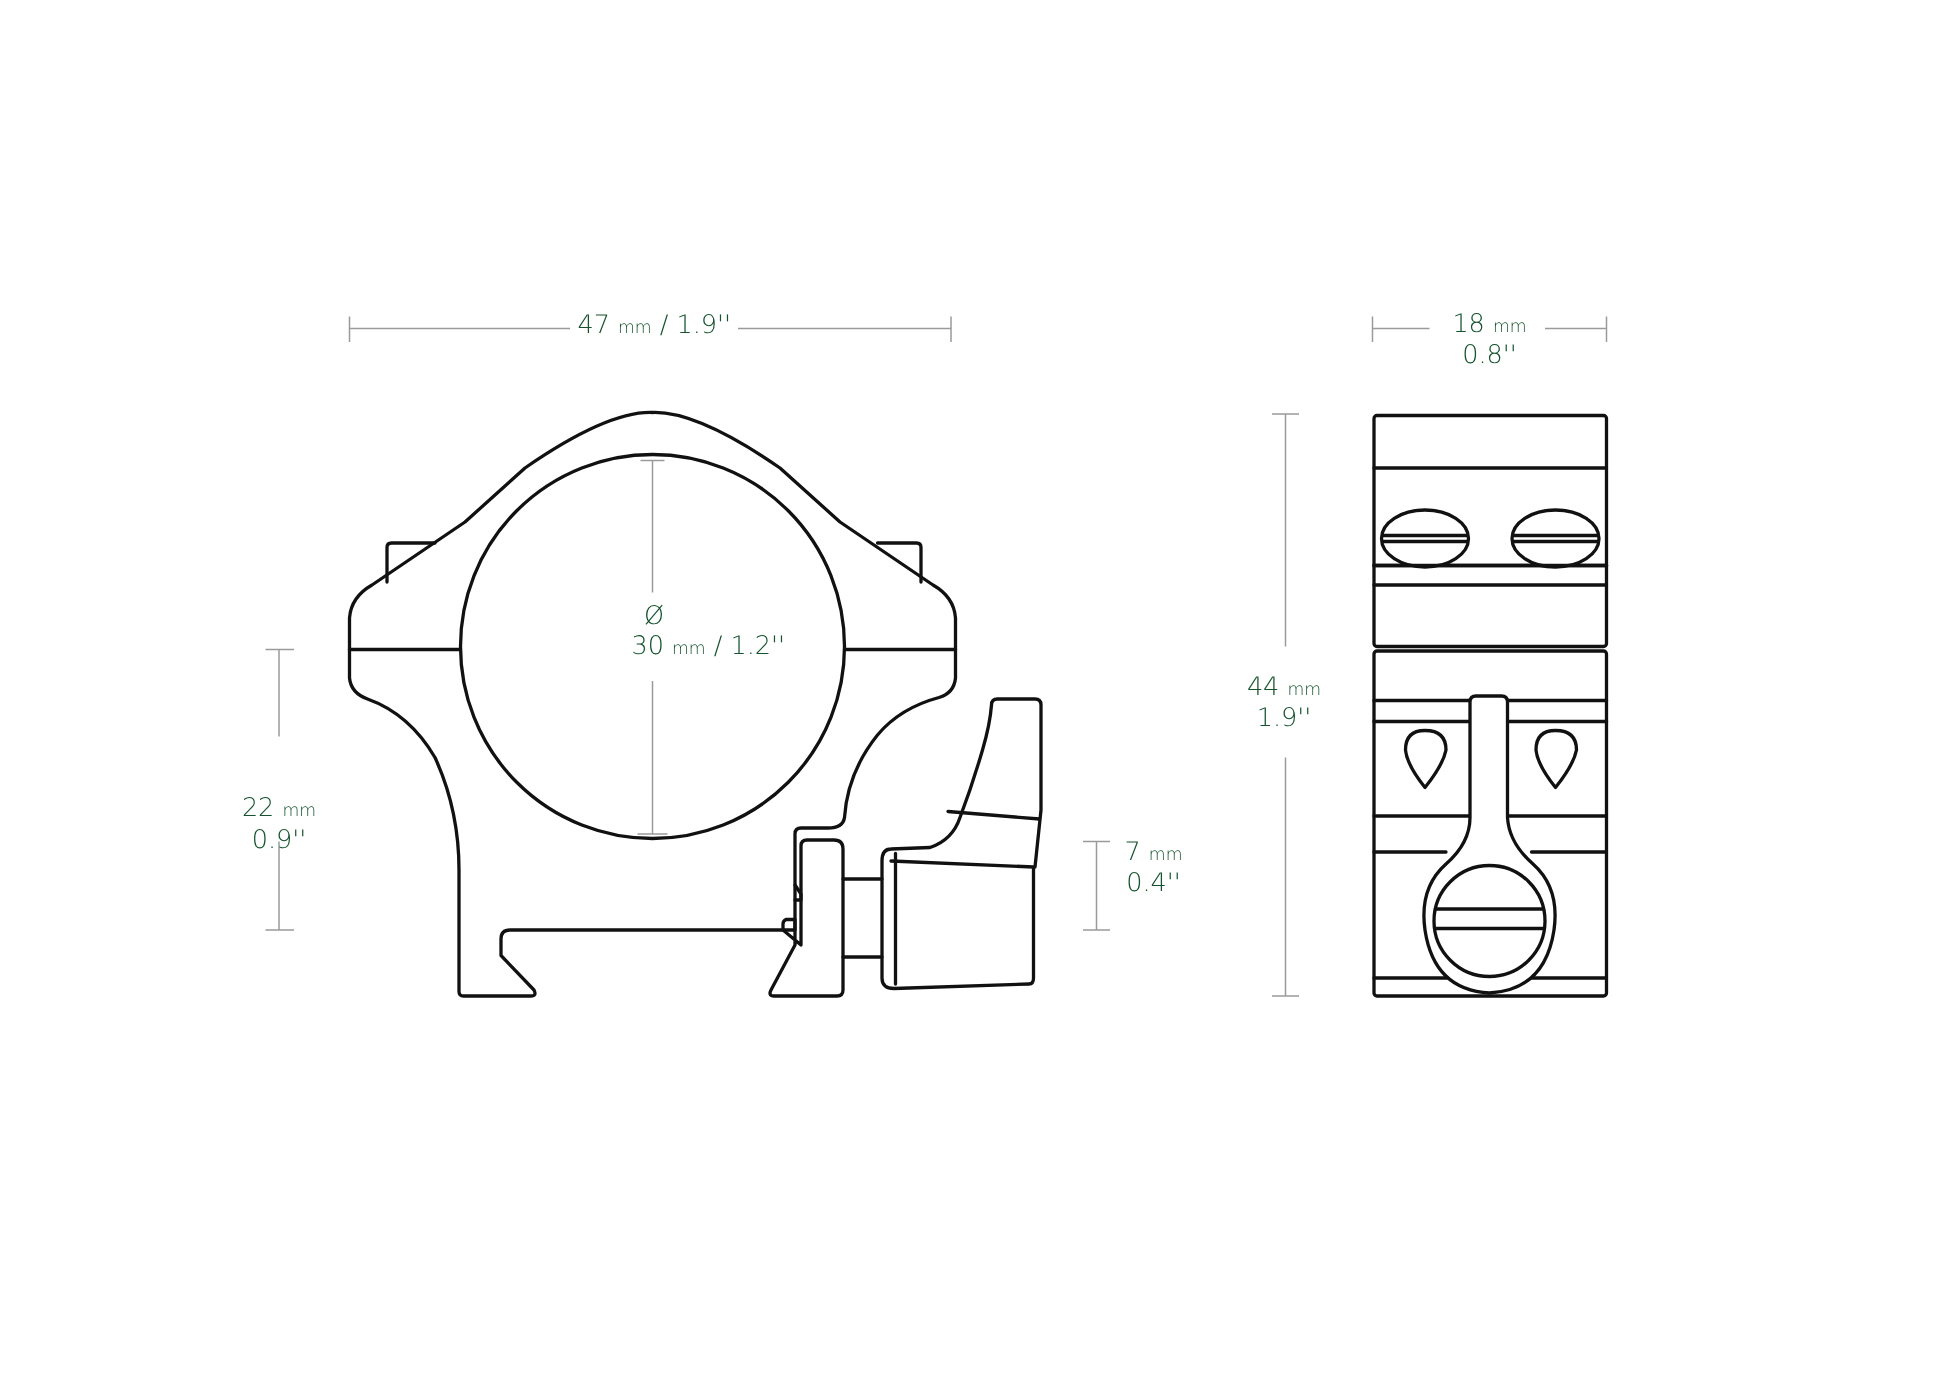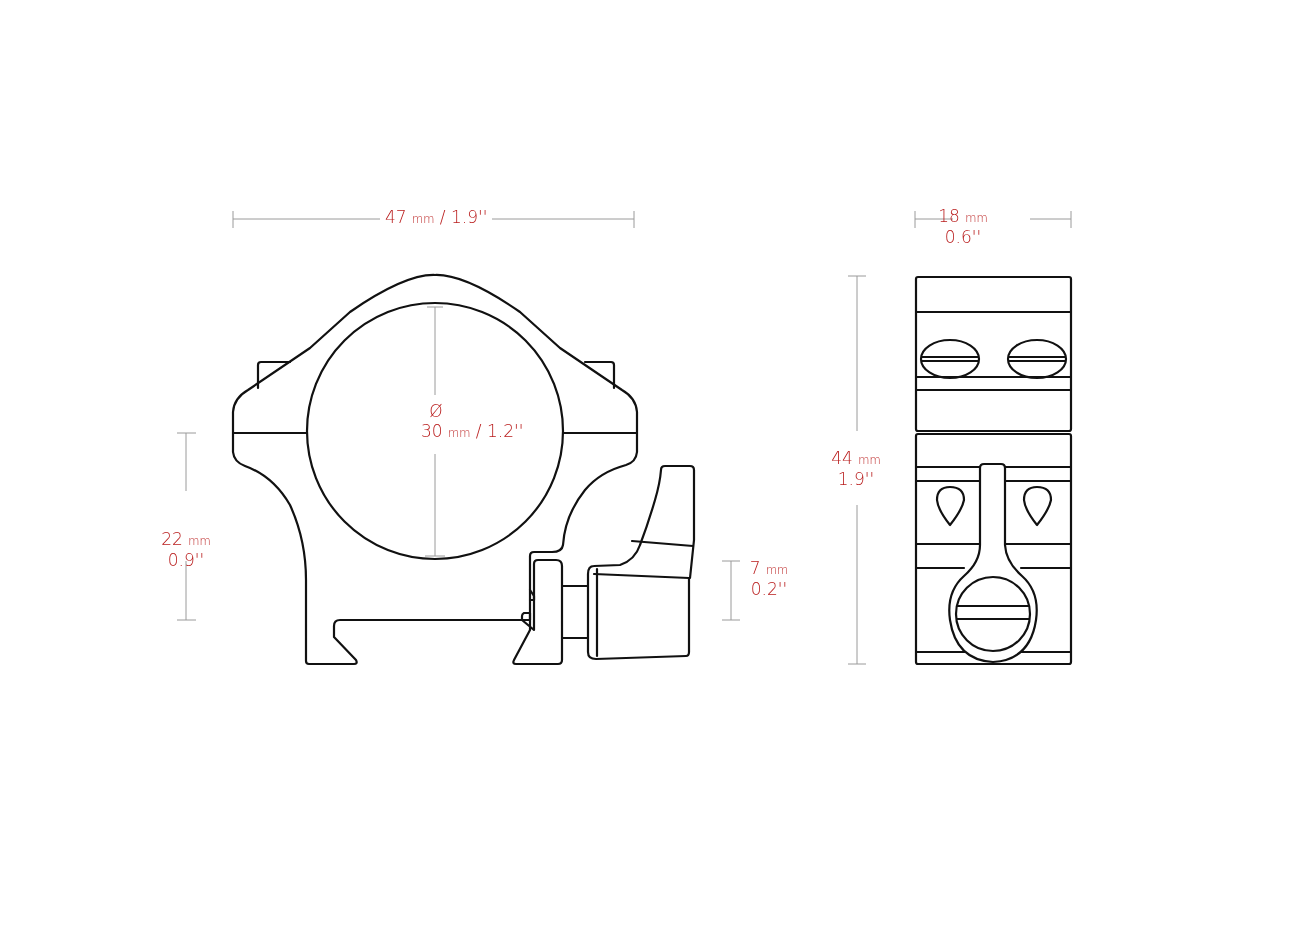--- a/index.html
+++ b/index.html
@@ -30,21 +30,21 @@
     .fillwhite { fill: #ffffff; }
     .dim {
       fill: none;
       stroke: #9a9a9a;
       stroke-width: 1;
     }
     .label {
       position: absolute;
       font-family: "DejaVu Sans", "Liberation Sans", sans-serif;
       font-weight: 300;
-      color: #b91c1c;
+      color: #14532d;
       line-height: 1;
       white-space: nowrap;
       text-align: center;
       background: transparent;
     }
     .big { font-size: 17px; letter-spacing: 0px; }
     .small { font-size: 11.5px; }
     .line2 { display: block; margin-top: 4px; font-size: 17px; }
   </style>
 </head>
@@ -240,24 +240,24 @@
   </g>
 </svg>
 
 <div class="label big" style="left:385px; top:209px;">
   <span>47</span>
   <span class="small">mm</span>
   <span>/</span>
   <span>1.9''</span>
 </div>
 
-<div class="label big" style="left:930px; top:208px; width:66px;">
+<div class="label big" style="left:960px; top:208px; width:66px;">
   <span>18</span>
   <span class="small">mm</span>
-  <span class="line2">0.6''</span>
+  <span class="line2">0.8''</span>
 </div>
 
 <div class="label big" style="left:381px; top:403px; width:110px;">
   <span style="display:block;">Ø</span>
   <span style="display:block; margin-top:3px;margin-left:40px;">
     <span>30</span>
     <span class="small">mm</span>
     <span>/</span>
     <span>1.2''</span>
   </span>
@@ -265,20 +265,20 @@
 
 <div class="label big" style="left:156px; top:531px; width:60px;">
   <span>22</span>
   <span class="small">mm</span>
   <span class="line2">0.9''</span>
 </div>
 
 <div class="label big" style="left:744px; top:560px; width:50px;">
   <span>7</span>
   <span class="small">mm</span>
-  <span class="line2">0.2''</span>
+  <span class="line2">0.4''</span>
 </div>
 
 <div class="label big" style="left:826px; top:450px; width:60px;">
   <span>44</span>
   <span class="small">mm</span>
   <span class="line2">1.9''</span>
 </div>
 
 </body></html>

